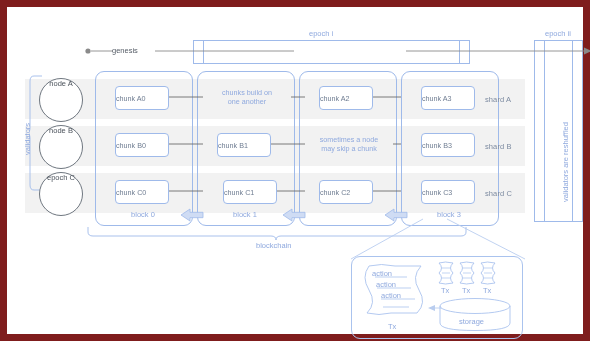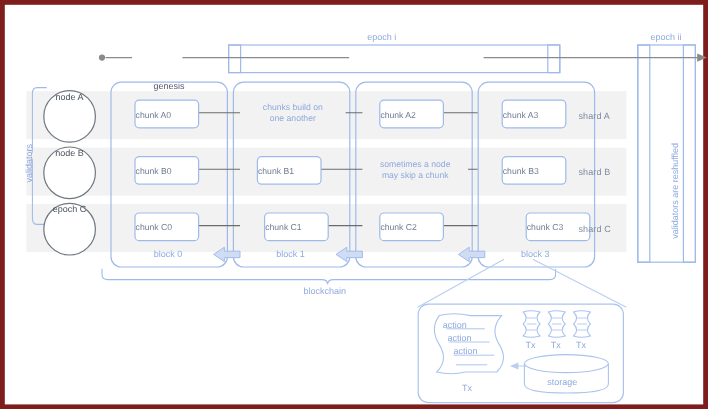--- a/index.html
+++ b/index.html
@@ -2,21 +2,21 @@
 <html><head>
 <meta charset="utf-8">
 <style>
   html,body{margin:0;padding:0;}
   body{
     width:590px;height:341px;background:#ffffff;
     font-family:"Liberation Sans", sans-serif;
     overflow:hidden;
   }
   #canvas{position:relative;width:590px;height:341px;background:#fff;
-    border:4px solid #7f1d1d;box-sizing:border-box;}
+    border:7px solid #7f1d1d;box-sizing:border-box;}
   .abs{position:absolute;}
   .lbl{color:#7d8ba1;font-size:7.5px;white-space:nowrap;letter-spacing:.1px;}
   .lbl-blue{color:#8fa9de;font-size:7.5px;white-space:nowrap;}
   .lbl-dark{color:#555c66;font-size:7.5px;white-space:nowrap;}
 
   
   .stripe{background:#f2f2f2;height:40px;left:18px;width:500px;}
 
   
   .node{
@@ -80,21 +80,21 @@
     <div class="vtext">validators are reshuffled</div>
   </div>
 
   <svg class="abs" style="left:78px;top:38px;" width="508" height="12">
     <circle cx="3" cy="6" r="2.6" fill="#8a8a8a"></circle>
     <line x1="6" y1="6" x2="500" y2="6" stroke="#8a8a8a" stroke-width="0.9"></line>
     <polygon points="507,6 499,2.6 499,9.4" fill="#8a8a8a"></polygon>
   </svg>
 
   <div class="abs" style="left:106px;top:38px;width:42px;height:11px;background:#fff;"></div>
-  <div class="abs lbl-dark" style="left:124px;top:39px;margin-top:24px;">genesis</div>
+  <div class="abs lbl-dark" style="left:105px;top:39px;">genesis</div>
   <div class="abs" style="left:287px;top:38px;width:112px;height:11px;background:#fff;"></div>
 
   <svg class="abs" style="left:22px;top:68px;" width="14" height="116">
     <path d="M13 1 L5 1 Q1 1 1 6 L1 53 Q1 58 -3 58 Q1 58 1 63 L1 110 Q1 115 5 115 L13 115" fill="none" stroke="#9fbaea" stroke-width="0.9"></path>
   </svg>
   <div class="abs" style="left:16px;top:148px;height:0;width:0;">
     <div class="vtext">validators</div>
   </div>
 
   <div class="abs node" style="left:32px;top:71px;">
@@ -178,21 +178,21 @@
   </svg>
   <div class="abs chunk" style="left:108px;top:173px;">
     <span>chunk C0</span>
   </div>
   <div class="abs chunk" style="left:216px;top:173px;">
     <span>chunk C1</span>
   </div>
   <div class="abs chunk" style="left:312px;top:173px;">
     <span>chunk C2</span>
   </div>
-  <div class="abs chunk" style="left:414px;top:173px;margin-left:20px;">
+  <div class="abs chunk" style="left:414px;top:173px;">
     <span>chunk C3</span>
   </div>
 
   <div class="abs lbl" style="left:478px;top:88px;">shard A</div>
   <div class="abs lbl" style="left:478px;top:135px;">shard B</div>
   <div class="abs lbl" style="left:478px;top:182px;">shard C</div>
 
   <svg class="abs" style="left:80px;top:219px;" width="380" height="14">
     <path d="M1 1 L1 6 Q1 10 6 10 L184 10 Q189 10 189 14 Q189 10 194 10 L374 10 Q379 10 379 6 L379 1" fill="none" stroke="#9fbaea" stroke-width="0.9"></path>
   </svg>

